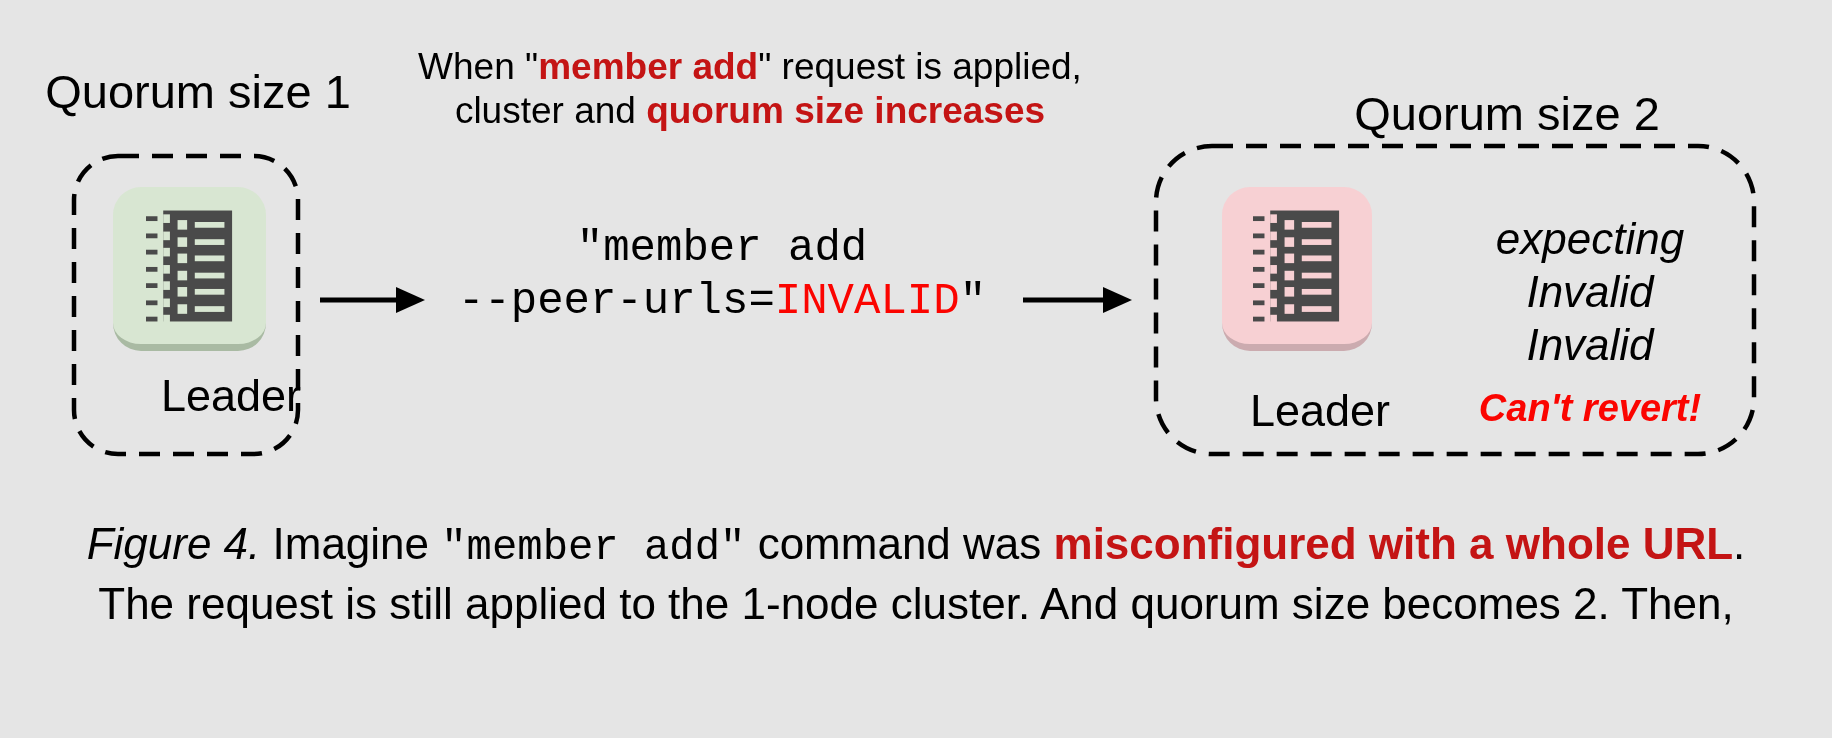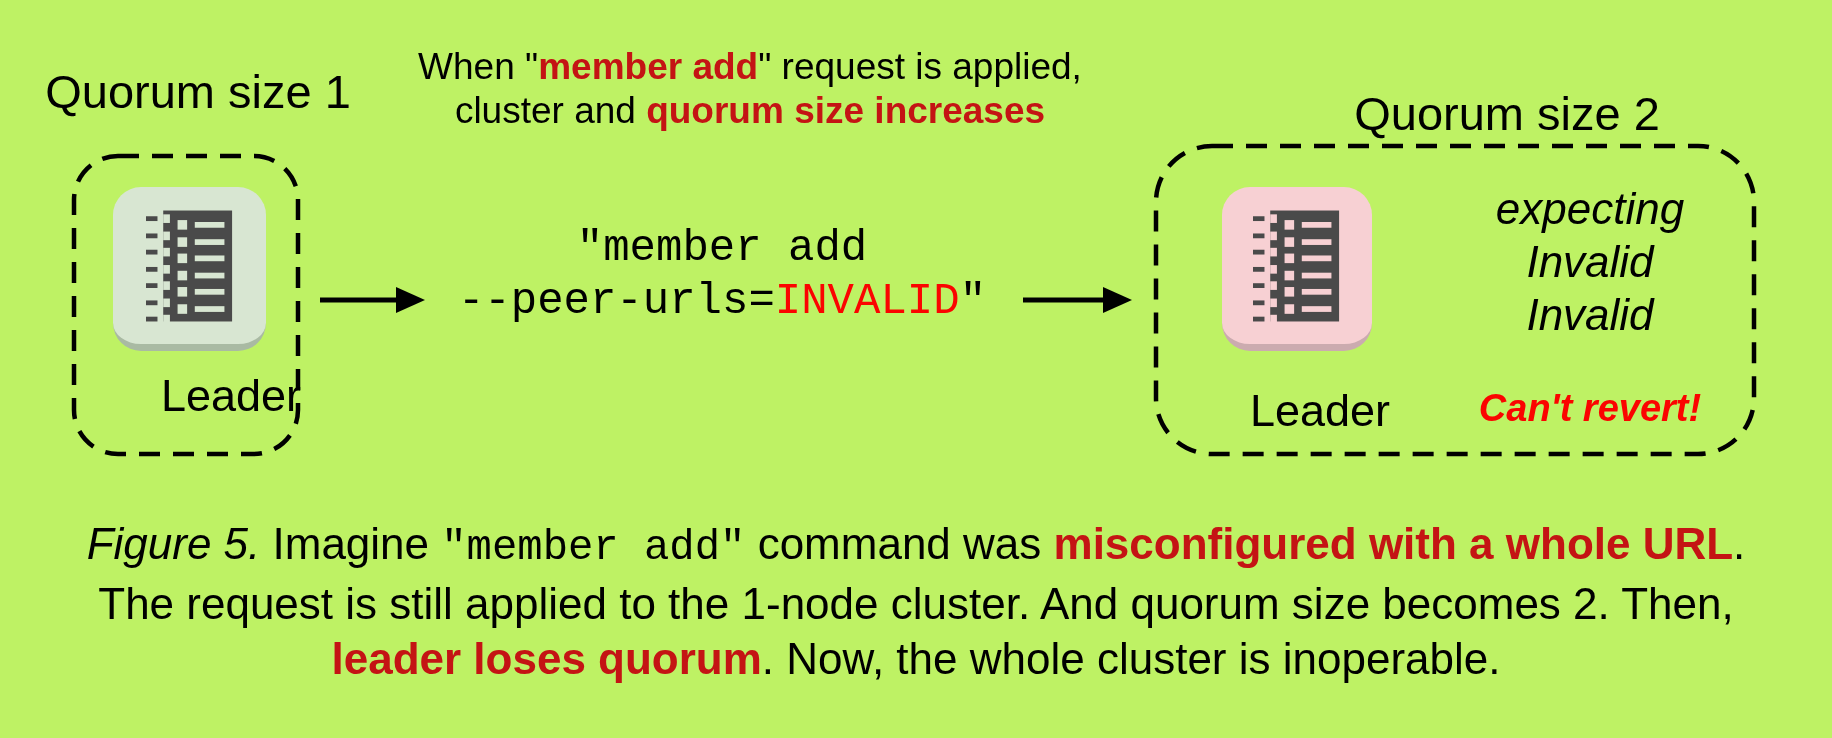--- a/index.html
+++ b/index.html
@@ -1,19 +1,19 @@
 <!DOCTYPE html>
 <html style="--red-accent: #c41414; --red-bright: #fb0400; --node-glyph: #4a4a4a; --node-green: #d8e6d2; --node-green-shadow: #a9baa3; --node-pink: #f7d0d3; --node-pink-shadow: #cbabaf;"><head>
 <meta charset="utf-8">
 <style>
   html,body{margin:0;padding:0;background:#ffffff;}
   #stage{
     position:relative;
     width:1832px;height:738px;
-    background:#bef264;
+    background:#e5e5e5;
     font-family:"Liberation Sans", sans-serif;
     color:#000;
     overflow:hidden;
   }
   .title{
     position:absolute;
     font-size:47px;line-height:52px;
     text-align:center;white-space:nowrap;
   }
   .dashed-box{position:absolute;}
@@ -79,21 +79,21 @@
   #icon-left{left:113px;top:187px;width:153px;height:164px;}
   #label-left{left:71px;top:371px;width:230px;}
   #arrow-1{left:318px;top:283px;}
   #note{left:398px;top:45px;width:704px;}
   #command{left:390px;top:222px;width:664px;}
   #arrow-2{left:1021px;top:283px;}
   #title-right{left:1354px;top:88px;width:306px;}
   #box-right{left:1153px;top:143px;}
   #icon-right{left:1222px;top:187px;width:150px;height:164px;}
   #label-right{left:1220px;top:386px;width:170px;}
-  #expecting{left:1408px;top:182px;width:364px;}
+  #expecting{left:1408px;top:212px;width:364px;}
   #warning{left:1408px;top:386px;width:364px;font-style:italic;}
   #caption{left:80px;top:516px;width:1672px;}
 </style>
 </head>
 <body>
 
 <div id="stage">
 
   <div class="title" id="title-left">Quorum size 1</div>
 
@@ -205,18 +205,17 @@
 
   <div class="expecting" id="expecting">
     <div>expecting</div>
     <div>Invalid</div>
     <div>Invalid</div>
   </div>
 
   <div class="warning" id="warning">Can't revert!</div>
 
   <div class="caption" id="caption">
-    <div><span class="p-it">Figure 5.</span><span> Imagine </span><span class="p-mono">"member add"</span><span> command was </span><span class="p-accent">misconfigured with a whole URL</span><span>.</span></div>
+    <div><span class="p-it">Figure 4.</span><span> Imagine </span><span class="p-mono">"member add"</span><span> command was </span><span class="p-accent">misconfigured with a whole URL</span><span>.</span></div>
     <div><span>The request is still applied to the 1-node cluster. And quorum size becomes 2. Then,</span></div>
-    <div><span class="p-accent">leader loses quorum</span><span>. Now, the whole cluster is inoperable.</span></div>
   </div>
 
 </div>
 
 </body></html>

